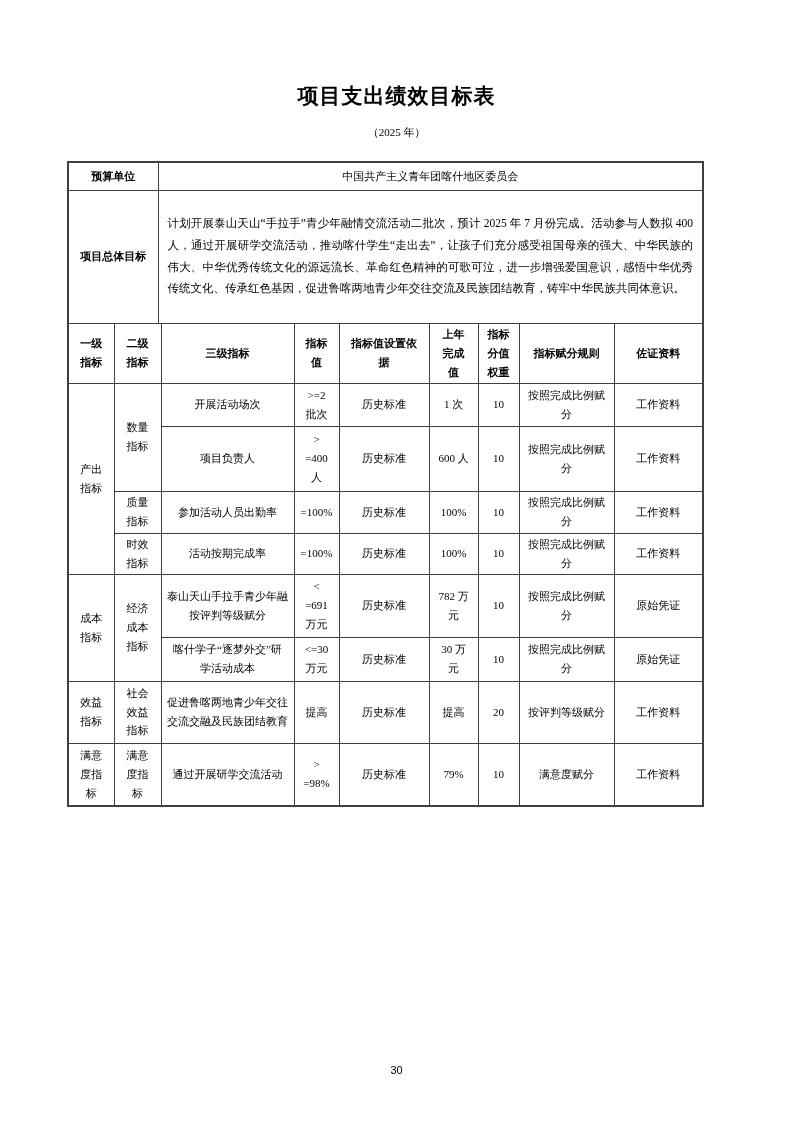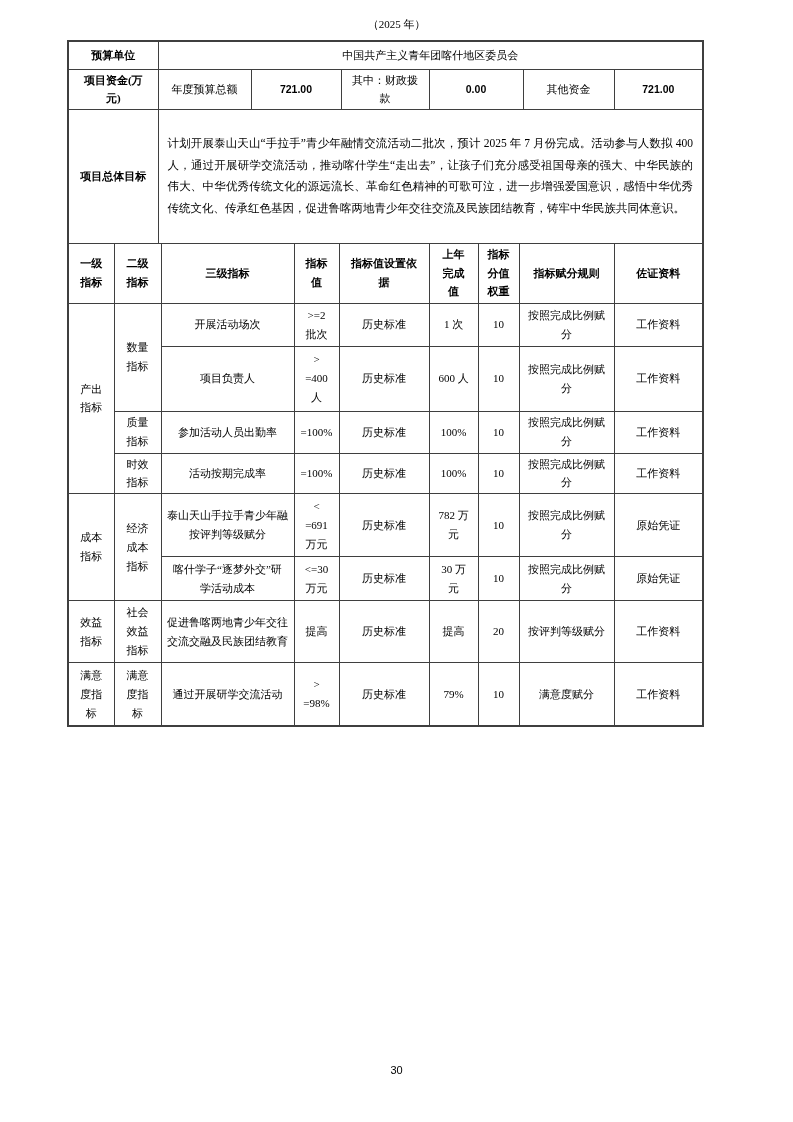--- a/index.html
+++ b/index.html
@@ -25,21 +25,21 @@
     text-align:center;
     font-size:11px;
     line-height:14px;
   }
   table {
     border-collapse:collapse;
     table-layout:fixed;
     margin-left:67px;
     width:635px;
   }
-  .tbl-top { margin-top:9px; border:2px solid #3f3f3f; border-bottom-width:1px; }
+  .tbl-top { margin-top:22px; border:2px solid #3f3f3f; border-bottom-width:1px; }
   .tbl-main { margin-top:-1px; border:2px solid #3f3f3f; border-top-width:1px;padding-left:24px; }
   td {
     border:1px solid #3f3f3f;
     text-align:center;
     vertical-align:middle;
     font-size:11px;
     line-height:1.72;
     white-space:pre-line;
     padding:1px 3px;
     overflow:hidden;
@@ -62,47 +62,37 @@
     font-size:11px;
     font-family:"Liberation Sans","DejaVu Sans",sans-serif;
     margin-top:40px;
   }
 </style>
 </head>
 <body>
 
 <div class="page">
 
+  <div class="doc-title">项目支出绩效目标表</div>
   <div class="doc-subtitle">（2025 年）</div>
 
   <table class="tbl-top">
     <colgroup>
       <col style="width:90px">
         <col style="width:93px">
         <col style="width:90px">
       <col style="width:88px">
         <col style="width:94px">
         <col style="width:91px">
         <col style="width:89px">
     </colgroup>
     <tbody>
         <tr style="height:28px">
       <td class="b">预算单位</td>
       <td colspan="6">中国共产主义青年团喀什地区委员会</td>
-    </tr>
-    <tr style="height:39px">
-      <td class="b">项目资金(万
-元)</td>
-      <td>年度预算总额</td>
-      <td class="b num">721.00</td>
-      <td>其中：财政拨
-款</td>
-      <td class="b num">0.00</td>
-      <td>其他资金</td>
-      <td class="b num">721.00</td>
     </tr>
     <tr style="height:109px">
       <td class="b">项目总体目标</td>
       <td colspan="6" class="goal-cell">
         <div class="goal-text">计划开展泰山天山“手拉手”青少年融情交流活动二批次，预计 2025 年 7 月份完成。活动参与人数拟 400 人，通过开展研学交流活动，推动喀什学生“走出去”，让孩子们充分感受祖国母亲的强大、中华民族的伟大、中华优秀传统文化的源远流长、革命红色精神的可歌可泣，进一步增强爱国意识，感悟中华优秀传统文化、传承红色基因，促进鲁喀两地青少年交往交流及民族团结教育，铸牢中华民族共同体意识。</div>
       </td>
     </tr>
   </tbody>
     </table>
 

